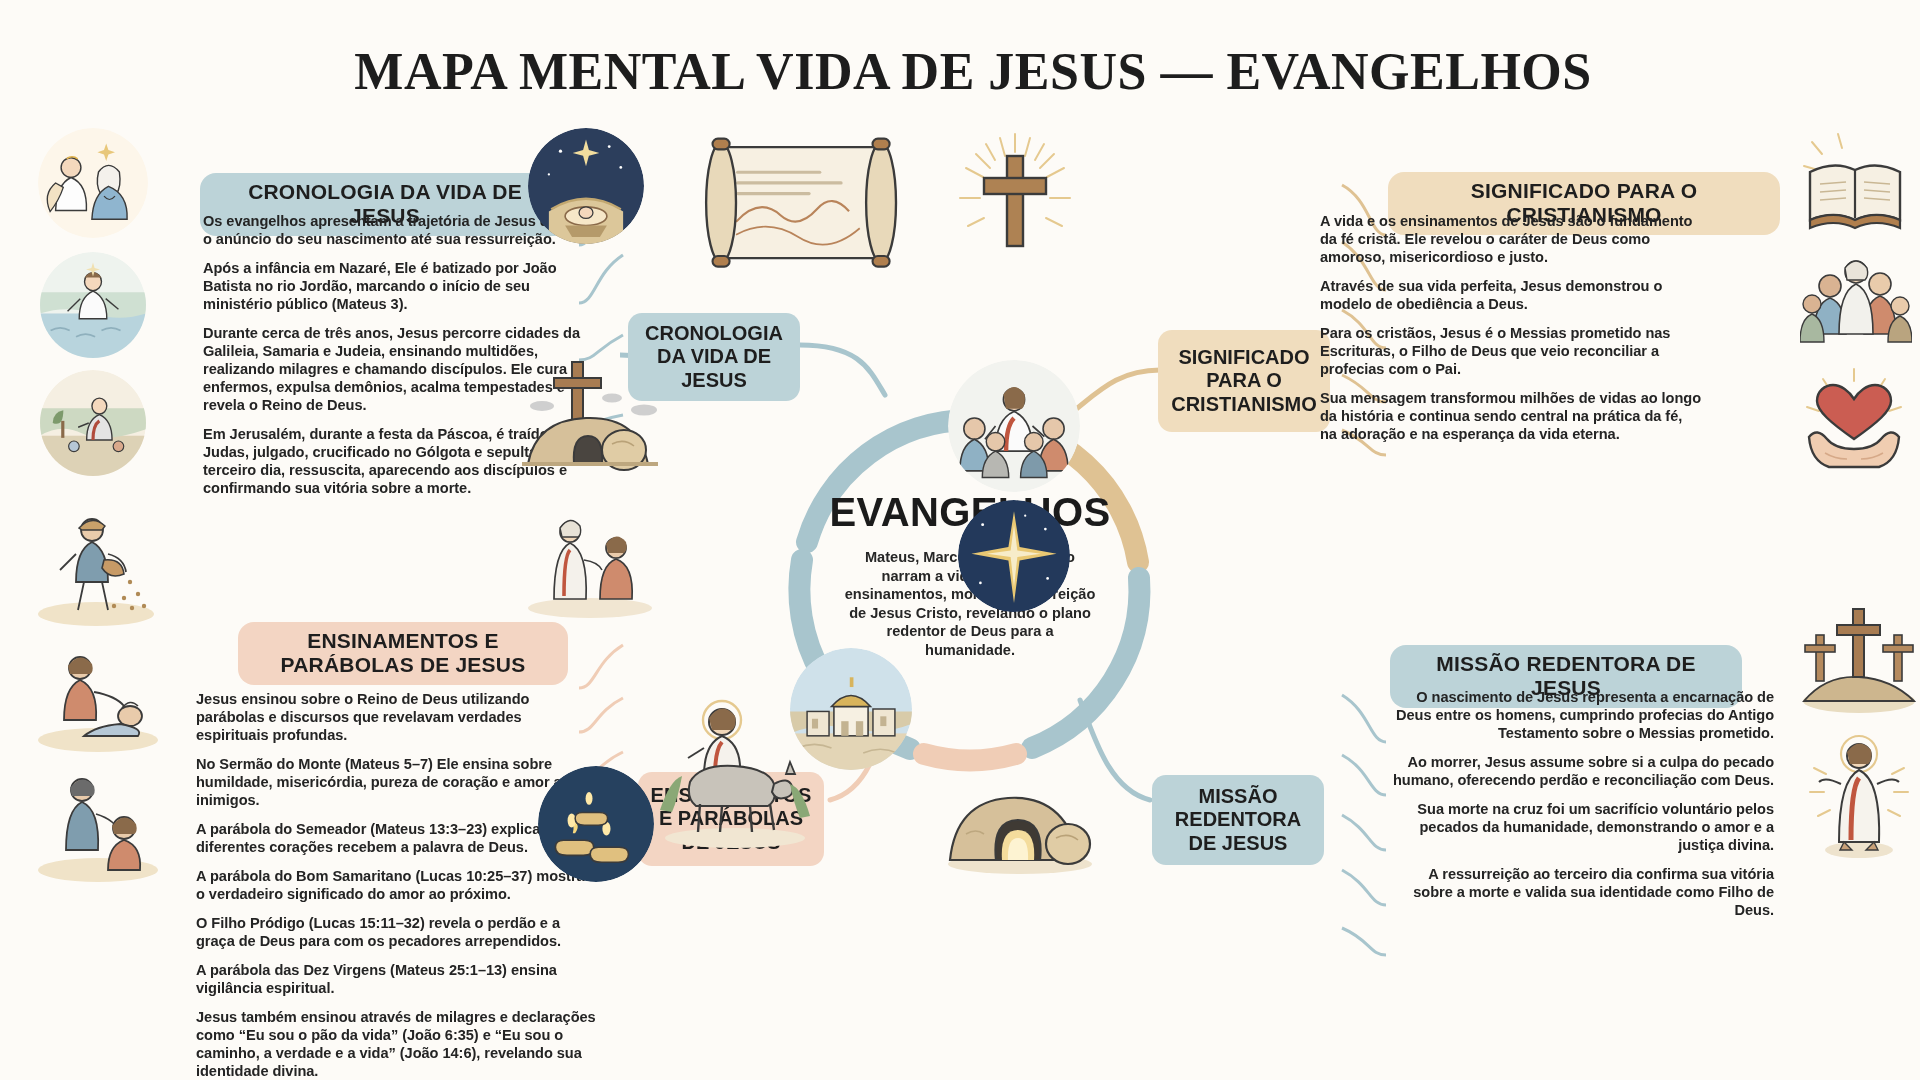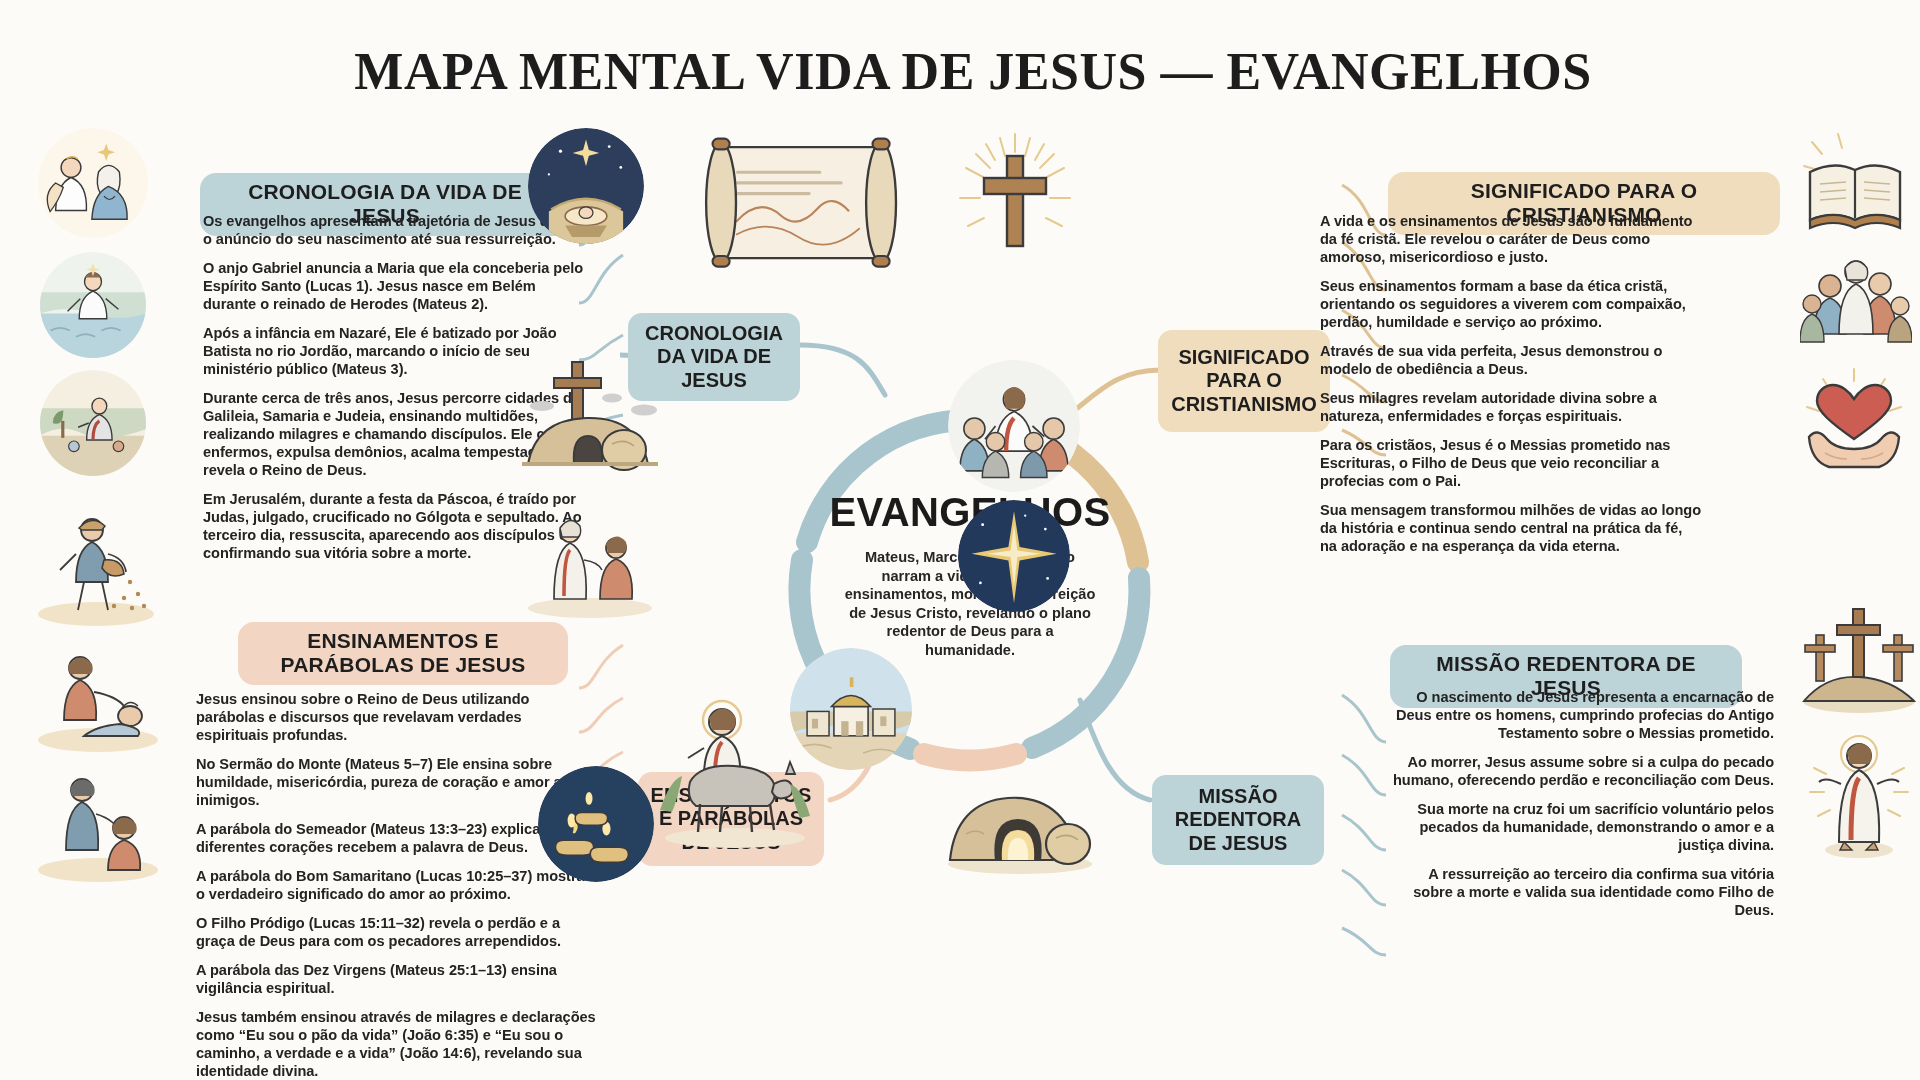--- a/index.html
+++ b/index.html
@@ -163,33 +163,30 @@
   <div class="node tan" style="left:1158px;top:330px;width:172px;height:102px;">SIGNIFICADO PARA O CRISTIANISMO</div>
 
   <div class="node peach" style="left:638px;top:772px;width:186px;height:94px;">ENSINAMENTOS E PARÁBOLAS DE JESUS</div>
 
   <div class="node blue" style="left:1152px;top:775px;width:172px;height:90px;">MISSÃO REDENTORA DE JESUS</div>
 
   <div class="pill blue" style="left:200px;top:173px;width:370px;">CRONOLOGIA DA VIDA DE JESUS</div>
 
   <div class="col" style="left:203px;top:212px;width:383px;">
     <p>Os evangelhos apresentam a trajetória de Jesus desde o anúncio do seu nascimento até sua ressurreição.</p>
-    <p>O anjo Gabriel anuncia a Maria que ela conceberia pelo Espírito Santo (Lucas 1). Jesus nasce em Belém durante o reinado de Herodes (Mateus 2).</p>
     <p>Após a infância em Nazaré, Ele é batizado por João Batista no rio Jordão, marcando o início de seu ministério público (Mateus 3).</p>
     <p>Durante cerca de três anos, Jesus percorre cidades da Galileia, Samaria e Judeia, ensinando multidões, realizando milagres e chamando discípulos. Ele cura enfermos, expulsa demônios, acalma tempestades e revela o Reino de Deus.</p>
     <p>Em Jerusalém, durante a festa da Páscoa, é traído por Judas, julgado, crucificado no Gólgota e sepultado. Ao terceiro dia, ressuscita, aparecendo aos discípulos e confirmando sua vitória sobre a morte.</p>
   </div>
 
   <div class="pill tan" style="left:1388px;top:172px;width:392px;">SIGNIFICADO PARA O CRISTIANISMO</div>
 
   <div class="col" style="left:1320px;top:212px;width:382px;">
     <p>A vida e os ensinamentos de Jesus são o fundamento da fé cristã. Ele revelou o caráter de Deus como amoroso, misericordioso e justo.</p>
-    <p>Seus ensinamentos formam a base da ética cristã, orientando os seguidores a viverem com compaixão, perdão, humildade e serviço ao próximo.</p>
     <p>Através de sua vida perfeita, Jesus demonstrou o modelo de obediência a Deus.</p>
-    <p>Seus milagres revelam autoridade divina sobre a natureza, enfermidades e forças espirituais.</p>
     <p>Para os cristãos, Jesus é o Messias prometido nas Escrituras, o Filho de Deus que veio reconciliar a profecias com o Pai.</p>
     <p>Sua mensagem transformou milhões de vidas ao longo da história e continua sendo central na prática da fé, na adoração e na esperança da vida eterna.</p>
   </div>
 
   <div class="pill peach" style="left:238px;top:622px;width:330px;">ENSINAMENTOS E PARÁBOLAS DE JESUS</div>
 
   <div class="col" style="left:196px;top:690px;width:400px;">
     <p>Jesus ensinou sobre o Reino de Deus utilizando parábolas e discursos que revelavam verdades espirituais profundas.</p>
     <p>No Sermão do Monte (Mateus 5–7) Ele ensina sobre humildade, misericórdia, pureza de coração e amor aos inimigos.</p>
     <p>A parábola do Semeador (Mateus 13:3–23) explica como diferentes corações recebem a palavra de Deus.</p>

